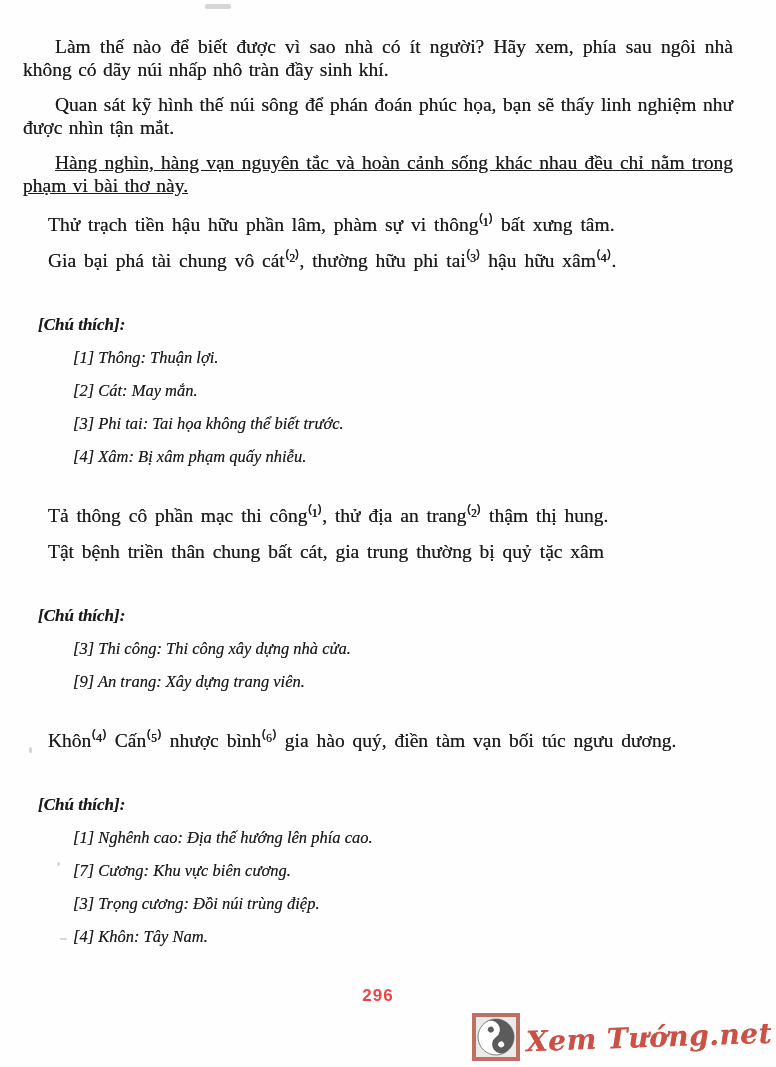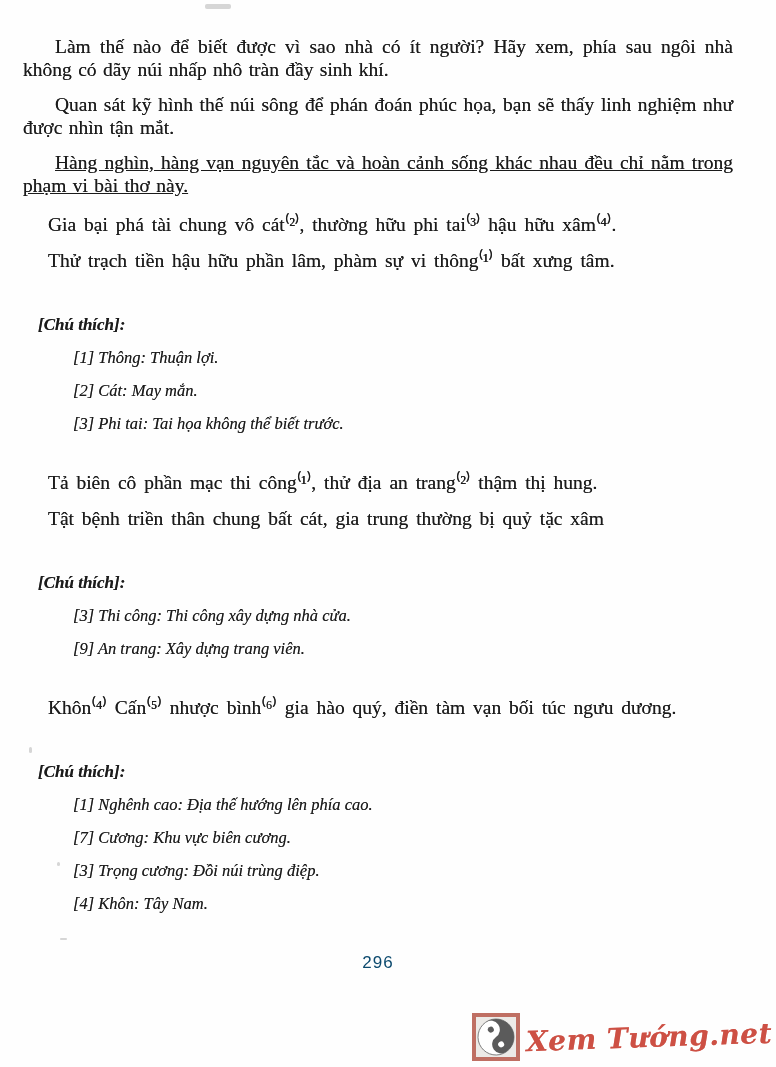--- a/index.html
+++ b/index.html
@@ -51,25 +51,25 @@
   .note-item {
     font-size: 16.5px;
     line-height: 23px;
     margin: 0 0 10px 50px;
     text-shadow: 0 0 0.4px rgba(20,20,20,0.65);
   }
   .page-number {
     margin-top: 18px;
     text-align: center;
     font-family: "Liberation Sans", sans-serif;
-    font-weight: normal;
+    font-weight: bold;
     font-size: 17px;
     line-height: 23px;
     letter-spacing: 1px;
-    color: #0c4a6e;
+    color: #ef4444;
   }
   .watermark {
     position: absolute;
     right: 4px;
     bottom: 6px;
     display: flex;
     align-items: center;
     gap: 6px;
   }
   .wm-icon {
@@ -106,31 +106,32 @@
 </head>
 <body>
 
 <div class="page">
   <div class="content">
 
     <p class="para">Làm thế nào để biết được vì sao nhà có ít người? Hãy xem, phía sau ngôi nhà không có dãy núi nhấp nhô tràn đầy sinh khí.</p>
     <p class="para">Quan sát kỹ hình thế núi sông để phán đoán phúc họa, bạn sẽ thấy linh nghiệm như được nhìn tận mắt.</p>
     <p class="para last-intro">Hàng nghìn, hàng vạn nguyên tắc và hoàn cảnh sống khác nhau đều chỉ nằm trong phạm vi bài thơ này.</p>
 
+    <p class="verse">Thử trạch tiền hậu hữu phần lâm, phàm sự vi thông⁽¹⁾ bất xưng tâm.</p>
     <p class="verse">Gia bại phá tài chung vô cát⁽²⁾, thường hữu phi tai⁽³⁾ hậu hữu xâm⁽⁴⁾.</p>
-    <p class="verse">Thử trạch tiền hậu hữu phần lâm, phàm sự vi thông⁽¹⁾ bất xưng tâm.</p>
 
     <div class="notes">
       <p class="notes-header">[Chú thích]:</p>
       <p class="note-item">[1] Thông: Thuận lợi.</p>
       <p class="note-item">[2] Cát: May mắn.</p>
       <p class="note-item">[3] Phi tai: Tai họa không thể biết trước.</p>
+      <p class="note-item">[4] Xâm: Bị xâm phạm quấy nhiễu.</p>
     </div>
 
-    <p class="verse">Tả biên cô phần mạc thi công⁽¹⁾, thử địa an trang⁽²⁾ thậm thị hung.</p>
+    <p class="verse">Tả thông cô phần mạc thi công⁽¹⁾, thử địa an trang⁽²⁾ thậm thị hung.</p>
     <p class="verse">Tật bệnh triền thân chung bất cát, gia trung thường bị quỷ tặc xâm</p>
 
     <div class="notes">
       <p class="notes-header">[Chú thích]:</p>
       <p class="note-item">[3] Thi công: Thi công xây dựng nhà cửa.</p>
       <p class="note-item">[9] An trang: Xây dựng trang viên.</p>
     </div>
 
     <p class="verse">Khôn⁽⁴⁾ Cấn⁽⁵⁾ nhược bình⁽⁶⁾ gia hào quý, điền tàm vạn bối túc ngưu dương.</p>
 

